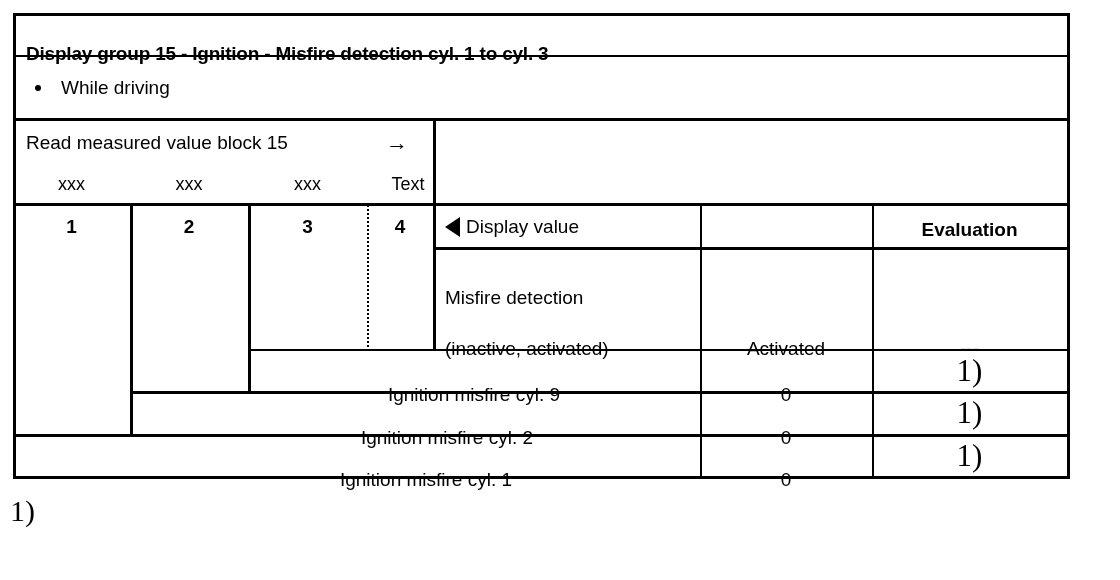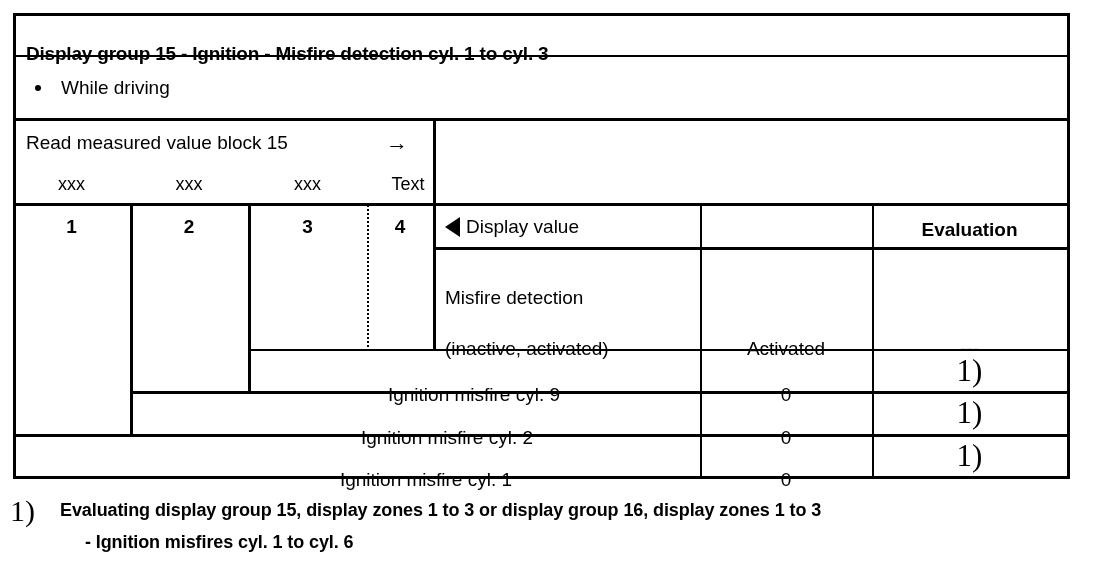--- a/index.html
+++ b/index.html
@@ -234,16 +234,14 @@
     <span class="body-txt">Ignition misfire cyl. 1</span>
   </div>
   <div class="cell c-center" style="left:700px; top:436px; width:172px; height:40px;">
     <span class="body-txt">0</span>
   </div>
   <div class="cell c-center" style="left:872px; top:434px; width:195px; height:42px;">
     <span class="fn-mark">1)</span>
   </div>
 
   <div class="fn-num" style="left:10px; top:496px;">1)</div>
-  <div class="fn-line" style="left:60px; top:500px;">Evaluating display group 15, display zones 1 to 3 or display group 16, display zones 1 to 3</div>
-  <div class="fn-line" style="left:85px; top:532px;">- Ignition misfires cyl. 1 to  cyl. 6</div>
 
 </div>
 
 </body></html>

